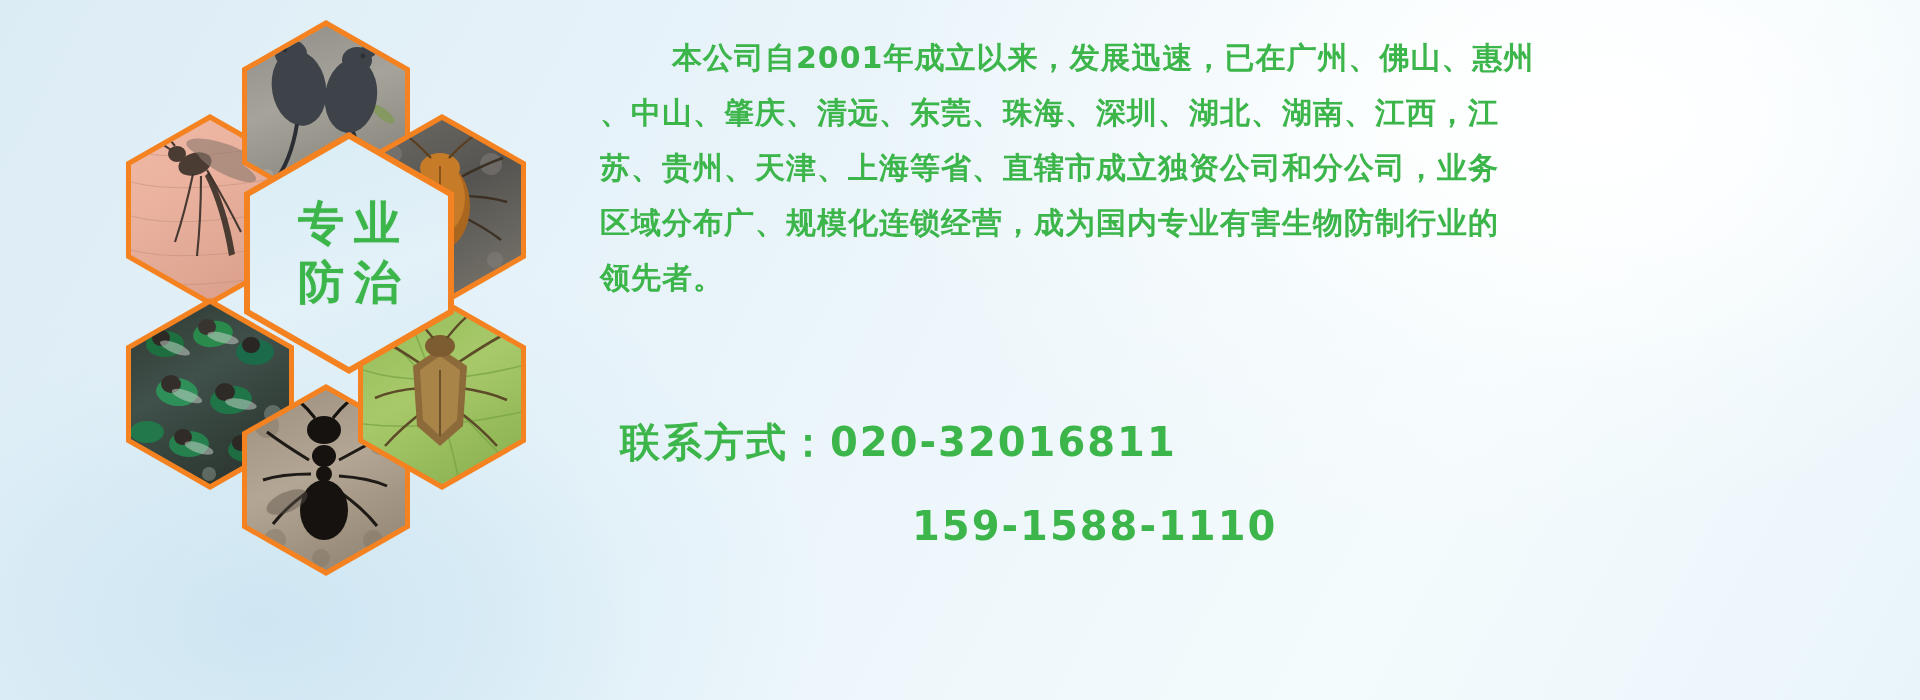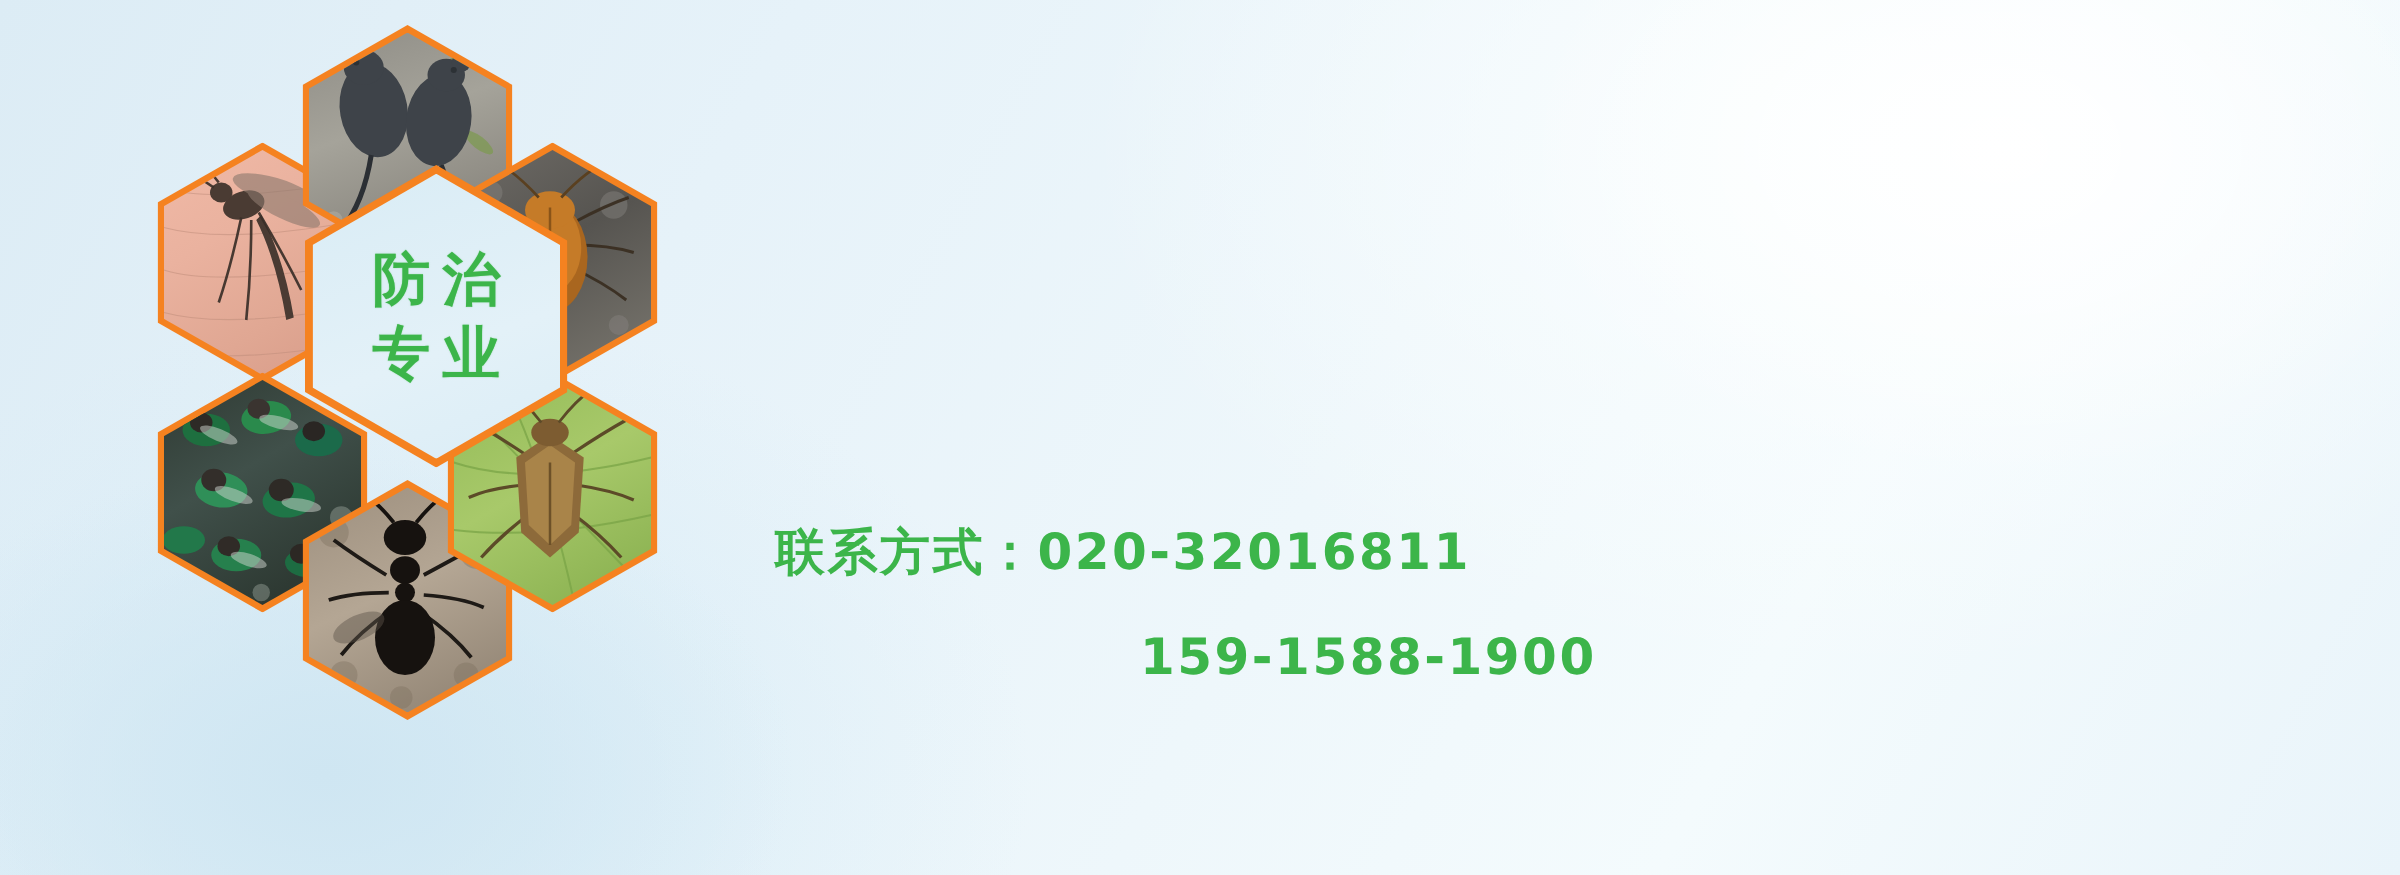--- a/index.html
+++ b/index.html
@@ -307,24 +307,33 @@
               <path d="M70 34 Q56 16 44 8"></path>
                 <path d="M84 34 Q98 16 110 8"></path>
             </g>
           </svg>
         </div>
       </div>
     </div>
 
     <div id="hex-center">
       <div class="inner">
+        <div class="comb-word">专业</div>
         <div class="comb-word">防治</div>
-        <div class="comb-word">专业</div>
       </div>
     </div>
   </div>
 
+  <div id="copy">
+    <div id="paragraph">
+      <span class="ln first">本公司自2001年成立以来，发展迅速，已在广州、佛山、惠州</span>
+      <span class="ln">、中山、肇庆、清远、东莞、珠海、深圳、湖北、湖南、江西，江</span>
+      <span class="ln">苏、贵州、天津、上海等省、直辖市成立独资公司和分公司，业务</span>
+      <span class="ln">区域分布广、规模化连锁经营，成为国内专业有害生物防制行业的</span>
+      <span class="ln">领先者。</span>
+    </div>
+  </div>
 
   <div id="contact">
     <div class="contact-line">联系方式：020-32016811</div>
-    <div class="contact-line second">159-1588-1900</div>
+    <div class="contact-line second">159-1588-1110</div>
   </div>
 </div>
 
 </body></html>

